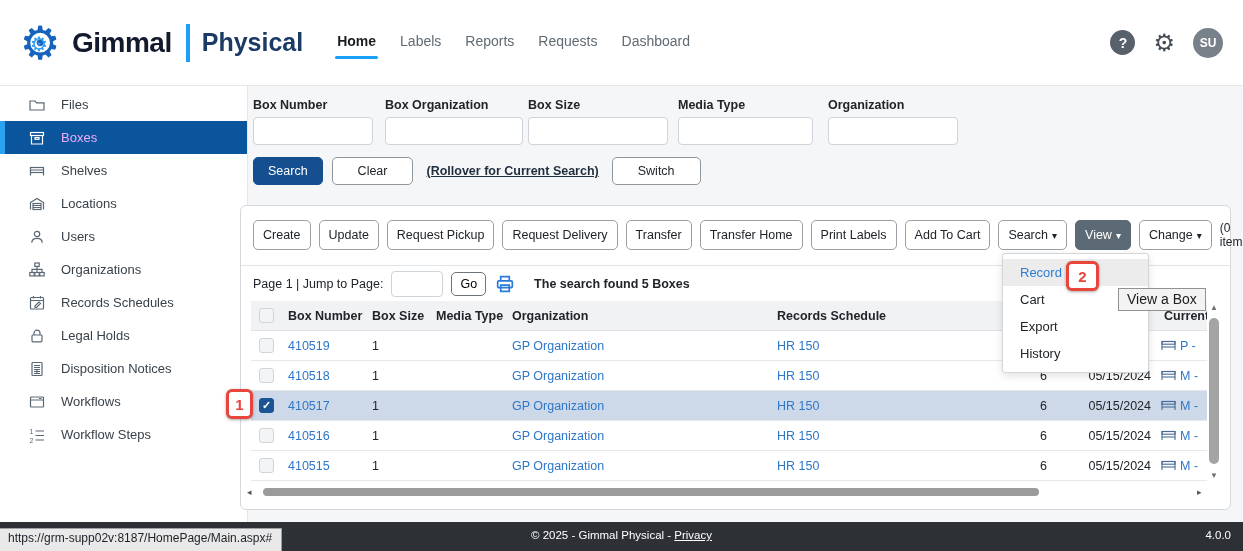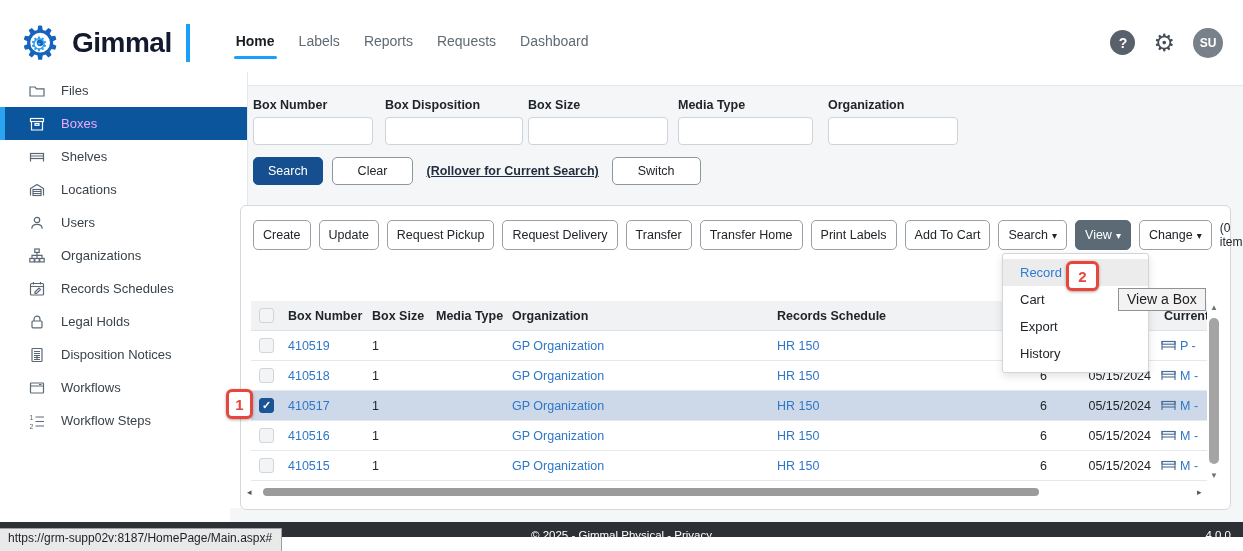--- a/index.html
+++ b/index.html
@@ -19,21 +19,21 @@
   .nav-item { font-size:14px; color:#5f6a72; cursor:pointer; position:relative; padding-bottom:4px; }
   .nav-item.active { color:#1a1e21; font-weight:bold; }
   .nav-item.active:after { content:""; position:absolute; left:-2px; right:-2px; bottom:-6px; height:3px; background:#18a0fb; border-radius:2px; }
   .header-right { margin-left:auto; margin-right:20px; display:flex; align-items:center; gap:18px; }
   .help-circle { width:25px; height:25px; border-radius:50%; background:#57606b; color:#fff; font-size:14px; font-weight:bold; display:flex; align-items:center; justify-content:center; cursor:pointer; }
   .settings-gear { font-size:24px; color:#454e57; cursor:pointer; line-height:24px; }
   .avatar { width:30px; height:30px; border-radius:50%; background:#78808a; color:#fff; font-size:12px; font-weight:bold; display:flex; align-items:center; justify-content:center; cursor:pointer; }
 
   
   .content-bg { position:absolute; left:230px; top:86px; width:1013px; height:436px; background:#f5f6f8; }
-  .sidebar { position:absolute; left:0; top:72px; width:248px; height:436px; background:#fff; border-right:1px solid #e4e7ea; padding-top:2px; }
+  .sidebar { position:absolute; left:0; top:86px; width:248px; height:436px; background:#fff; border-right:1px solid #e4e7ea; padding-top:2px; }
   .side-item { height:33px; display:flex; align-items:center; gap:15px; padding-left:28px; font-size:13px; color:#39424a; cursor:pointer; }
   .side-item svg { stroke:#5a6876; }
   .side-item.active { background:#0a559c; color:#f0abfc; border-left:5px solid #2aa3f0; padding-left:23px; }
   .side-item.active svg { stroke:#fff; }
   .sicon { width:18px; height:18px; flex:0 0 18px; }
   .sicon svg { width:18px; height:18px; fill:none; stroke-width:1.2; }
 
   
   .search-region { position:absolute; left:253px; top:98px; width:760px; height:95px; }
   .fgroup { position:absolute; top:0; }
@@ -82,38 +82,39 @@
   
   .dropdown { position:absolute; left:1002px; top:253px; width:147px; background:#fff; border:1px solid #d3d6d9; border-radius:3px; box-shadow:0 3px 8px rgba(0,0,0,.12); padding:5px 0; z-index:40; }
   .ditem { height:27px; line-height:27px; padding-left:17px; font-size:13px; color:#212529; cursor:pointer; }
   .ditem.hover { background:#ececec; color:#2a7cd8; }
   .tooltip { position:absolute; left:1118px; top:288px; background:#f3f3f3; border:1px solid #8f9396; padding:2px 8px 3px; font-size:14px; color:#202124; z-index:45; white-space:nowrap; }
   .ann { position:absolute; border:3px solid #e8453c; border-radius:6px; background:#fff; color:#e8453c; font-weight:bold; font-size:15px; display:flex; align-items:center; justify-content:center; box-shadow:0 1px 3px rgba(0,0,0,.35); z-index:50; }
   .ann1 { left:226px; top:389px; width:27px; height:30px; }
   .ann2 { left:1066px; top:261px; width:33px; height:30px; }
 
   
-  .footer { position:absolute; left:0; top:522px; width:1243px; height:15px; background:#2d3135; color:#fff; font-size:11.5px; }
+  .footer { position:absolute; left:0; top:522px; width:1243px; height:30px; background:#2d3135; color:#fff; font-size:11.5px; }
   .footer .fl { position:absolute; left:252px; top:7px; }
   .footer .fc { position:absolute; left:0; right:0; top:7px; text-align:center; }
   .footer .fc a { color:#fff; text-decoration:underline; cursor:pointer; }
   .footer .fr { position:absolute; right:12px; top:7px; }
   .url-tip { position:absolute; left:0; top:528px; height:25px; background:#e9e9e9; border:1px solid #9aa0a5; border-left:none; padding:2px 9px 0 8px; font-size:12px; color:#1d2125; z-index:60; white-space:nowrap; }
 </style>
 </head>
 <body>
 
 <div class="header">
   <div class="logo-wrap">
     <div class="logo-gear">
         <span class="outer">⚙</span>
         <span class="inner">⚙</span>
       </div>
     <span class="brand-name">Gimmal</span>
     <span class="brand-divider"></span>
+    <span class="brand-product">Physical</span>
   </div>
   <div class="nav">
     <span class="nav-item active">Home</span>
     <span class="nav-item">Labels</span>
     <span class="nav-item">Reports</span>
     <span class="nav-item">Requests</span>
     <span class="nav-item">Dashboard</span>
   </div>
   <div class="header-right">
     <div class="help-circle">?</div>
@@ -208,21 +209,21 @@
     <span>Workflow Steps</span>
   </div>
 </div>
 
 <div class="search-region">
   <div class="fgroup" style="left:0; width:120px;">
     <label>Box Number</label>
     <input value="" style="">
   </div>
   <div class="fgroup" style="left:132px; width:138px;">
-    <label>Box Disposition</label>
+    <label>Box Organization</label>
     <input value="" style="">
   </div>
   <div class="fgroup" style="left:275px; width:140px;">
     <label>Box Size</label>
     <input value="" style="">
   </div>
   <div class="fgroup" style="left:425px; width:135px;">
     <label>Media Type</label>
     <input value="" style="">
   </div>
@@ -250,20 +251,30 @@
     <button class="tbtn">Add To Cart</button>
     <button class="tbtn"><span>Search</span><span class="caret">▾</span></button>
     <button class="tbtn dark"><span>View</span><span class="caret">▾</span></button>
     <button class="tbtn"><span>Change</span><span class="caret">▾</span></button>
     <div class="cart-group">
       <span class="cart-count">(0 items)</span>
 
     </div>
   </div>
 
+  <div class="pag-row">
+    <span class="pag-label">Page 1 | Jump to Page:</span>
+    <input class="jump-input" value="" style="">
+    <button class="go-btn">Go</button>
+    <svg width="22" height="20" viewBox="0 0 18 16" fill="none" stroke="#2a7cd8" stroke-width="1.4">
+        <rect x="3" y="5.5" width="12" height="5.5" rx="1"></rect>
+        <path d="M5.5 5.5V2h7v3.5M5.5 9h7v5h-7z"></path>
+      </svg>
+    <span class="result-text">The search found 5 Boxes</span>
+  </div>
 
   <div class="grid">
     <div class="grow head">
       <div>
           <div class="cb"></div>
         </div>
       <div class="c-pad">Box Number</div>
       <div class="c-pad">Box Size</div>
       <div class="c-pad">Media Type</div>
       <div class="c-pad">Organization</div>

